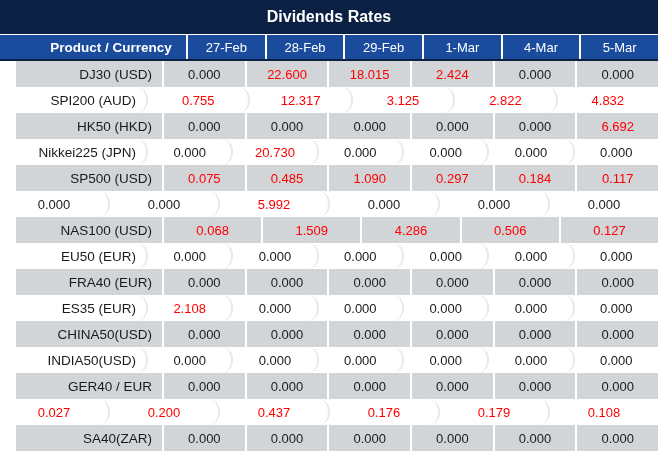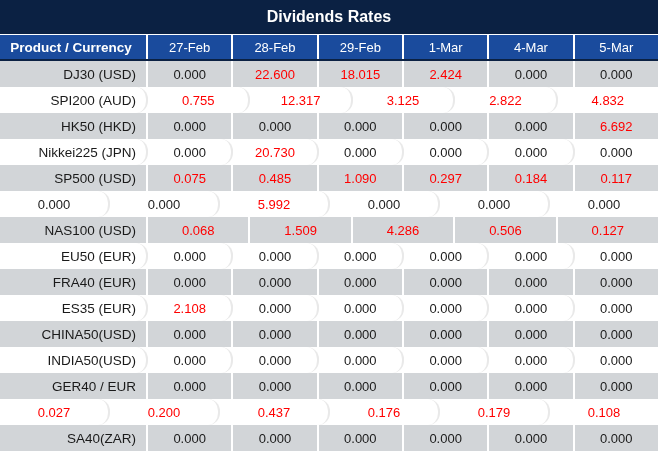--- a/index.html
+++ b/index.html
@@ -49,35 +49,36 @@
     flex: 0 0 148px;
     justify-content: flex-end;
     padding-right: 10px;
   }
 
   .header-row .product-col {
     justify-content: center;
     padding-right: 4px;
     font-weight: bold;
     font-size: 13.5px;
+    margin-left: 40px;
   }
 
   .date-col {
     flex: 1 1 0;
     justify-content: center;
     font-size: 13px;
   }
 
   .header-row .cell { border-right: 2px solid #ffffff; }
   .header-row .cell:last-child { border-right: none; }
 
   .body { flex: 1 1 auto; display: flex; flex-direction: column; }
 
   .row { flex: 1 1 0; display: flex; font-size: 13px; color: var(--zero-value, #1a1a1a); }
-  .row.odd  { background: var(--row-alt-bg, #d2d5d8); }
+  .row.odd  { background: var(--row-alt-bg, #d2d5d8); margin-left: 16px; }
   .row.even { background: var(--row-bg, #ffffff); }
 
   .row.odd  .cell { border-right: 2px solid #ffffff; }
   .row.even .cell { border-right: 2px solid #e9e9e9; border-radius: 12px; }
   .row .cell:last-child { border-right: none; }
 
   .row .product-col { font-size: 13.5px; }
 
   .value-cell.nonzero { color: var(--nonzero-value, #ff0000); }
 </style>

